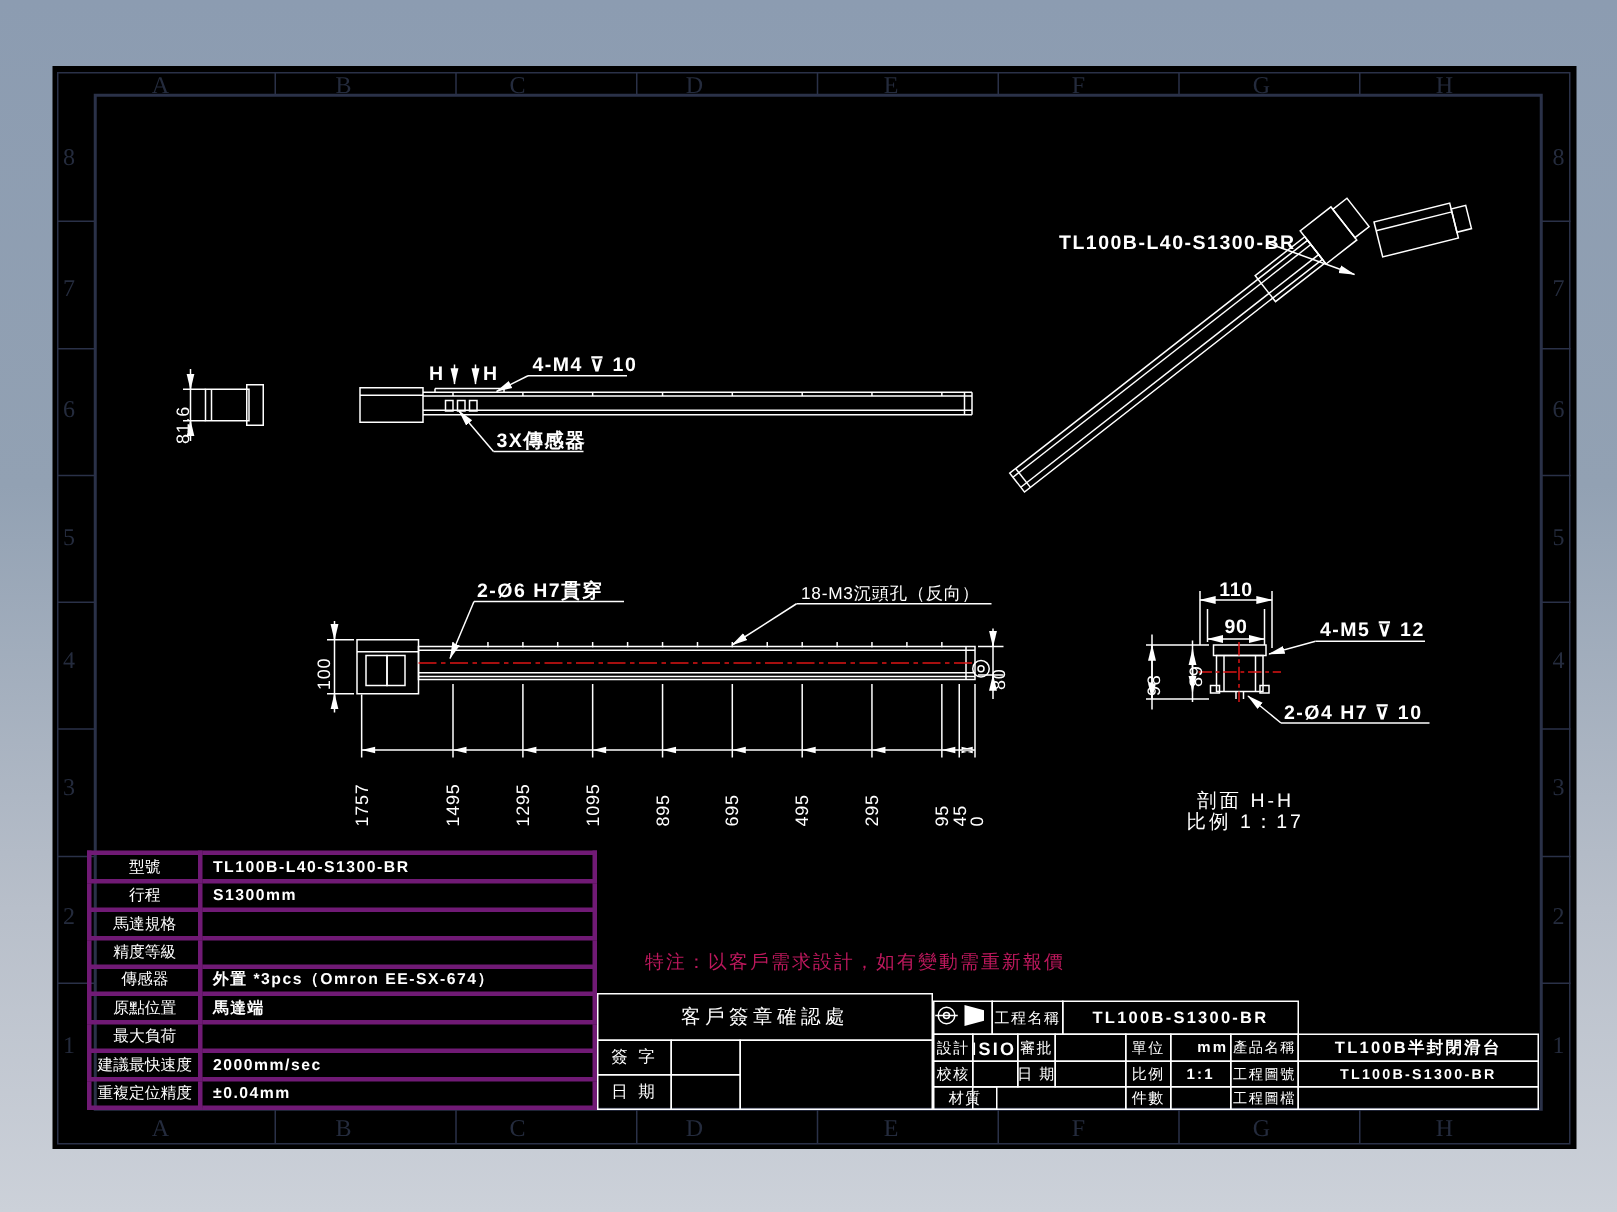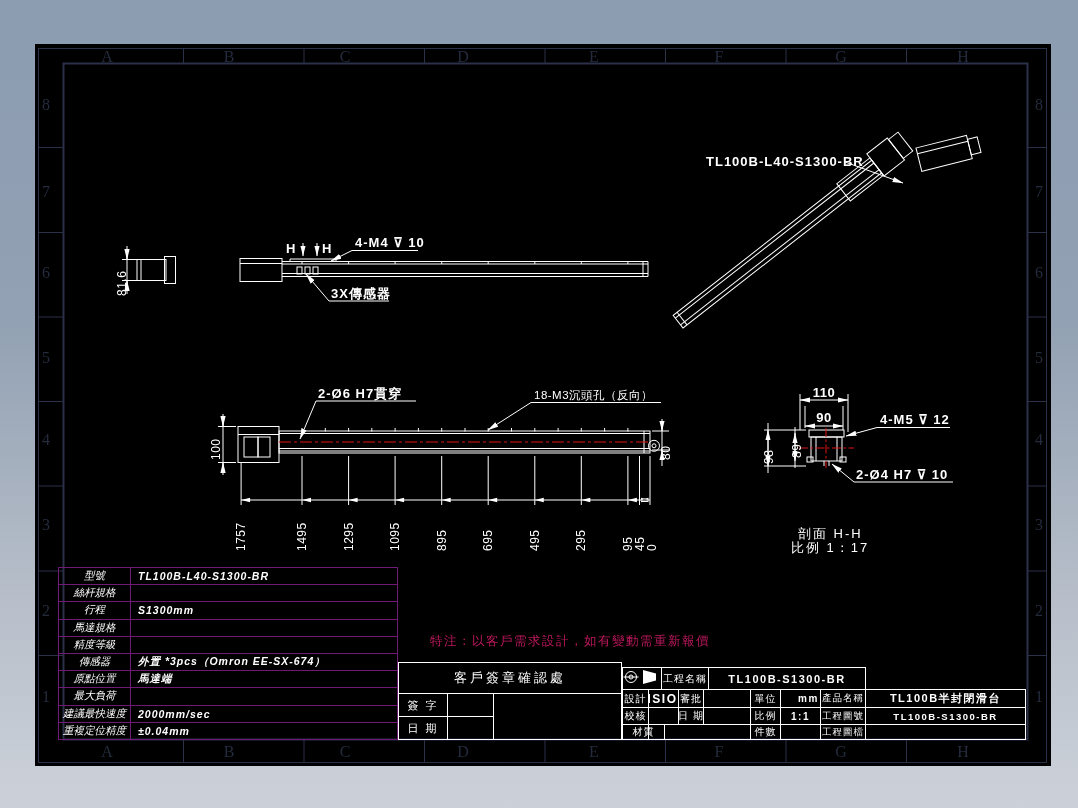--- a/index.html
+++ b/index.html
@@ -12,21 +12,21 @@
   svg{position:absolute;left:0;top:0;}
   svg text{font-family:"Liberation Sans",sans-serif;fill:#fff;}
   .gridtxt{fill:#242b3d;font-size:16px;font-family:"Liberation Serif",serif;}
   .dim{font-size:12px;letter-spacing:.5px;}
   .dimb{font-size:13px;font-weight:bold;letter-spacing:.5px;}
   .lblb{font-size:13px;font-weight:bold;letter-spacing:1px;}
   .lbls{font-size:11.5px;letter-spacing:.5px;}
   .capt{font-size:13px;letter-spacing:2px;}
   
   table.spec{position:absolute;left:58px;top:567px;width:340px;height:173px;border-collapse:collapse;table-layout:fixed;color:#fff;}
-  table.spec td{border:1px solid #701a75;padding:0;height:15px;overflow:hidden;white-space:nowrap;font-style:italic;}
+  table.spec td{border:3px solid #701a75;padding:0;height:15px;overflow:hidden;white-space:nowrap;}
   table.spec td.l{width:71px;text-align:center;font-size:10.5px;}
   table.spec td.v{font-size:10.5px;font-weight:bold;padding-left:7px;letter-spacing:1px;}
   
   .sig{position:absolute;left:398px;top:662px;width:224px;height:78px;color:#fff;padding-left:48px;}
   .sig .cell{position:absolute;border:1px solid #fff;box-sizing:border-box;}
   .sig .hd{left:0;top:0;width:224px;height:32px;text-align:center;line-height:30px;font-size:13px;letter-spacing:3px;}
   
   .tb{position:absolute;left:622px;top:630px;width:404px;height:110px;color:#fff;}
   .tb .cell{position:absolute;border:1px solid #fff;box-sizing:border-box;display:flex;align-items:center;justify-content:center;font-size:10px;letter-spacing:1px;overflow:hidden;white-space:nowrap;}
   .tb .val{font-weight:bold;letter-spacing:1.5px;}
@@ -296,24 +296,20 @@
 
 <div class="note">特注：以客戶需求設計，如有變動需重新報價</div>
 
 <table class="spec">
   <tbody>
       <tr>
         <td class="l">型號</td>
         <td class="v">TL100B-L40-S1300-BR</td>
       </tr>
   <tr>
-        <td class="l">絲杆規格</td>
-        <td class="v"></td>
-      </tr>
-  <tr>
         <td class="l">行程</td>
         <td class="v">S1300mm</td>
       </tr>
   <tr>
         <td class="l">馬達規格</td>
         <td class="v"></td>
       </tr>
   <tr>
         <td class="l">精度等級</td>
         <td class="v"></td>

